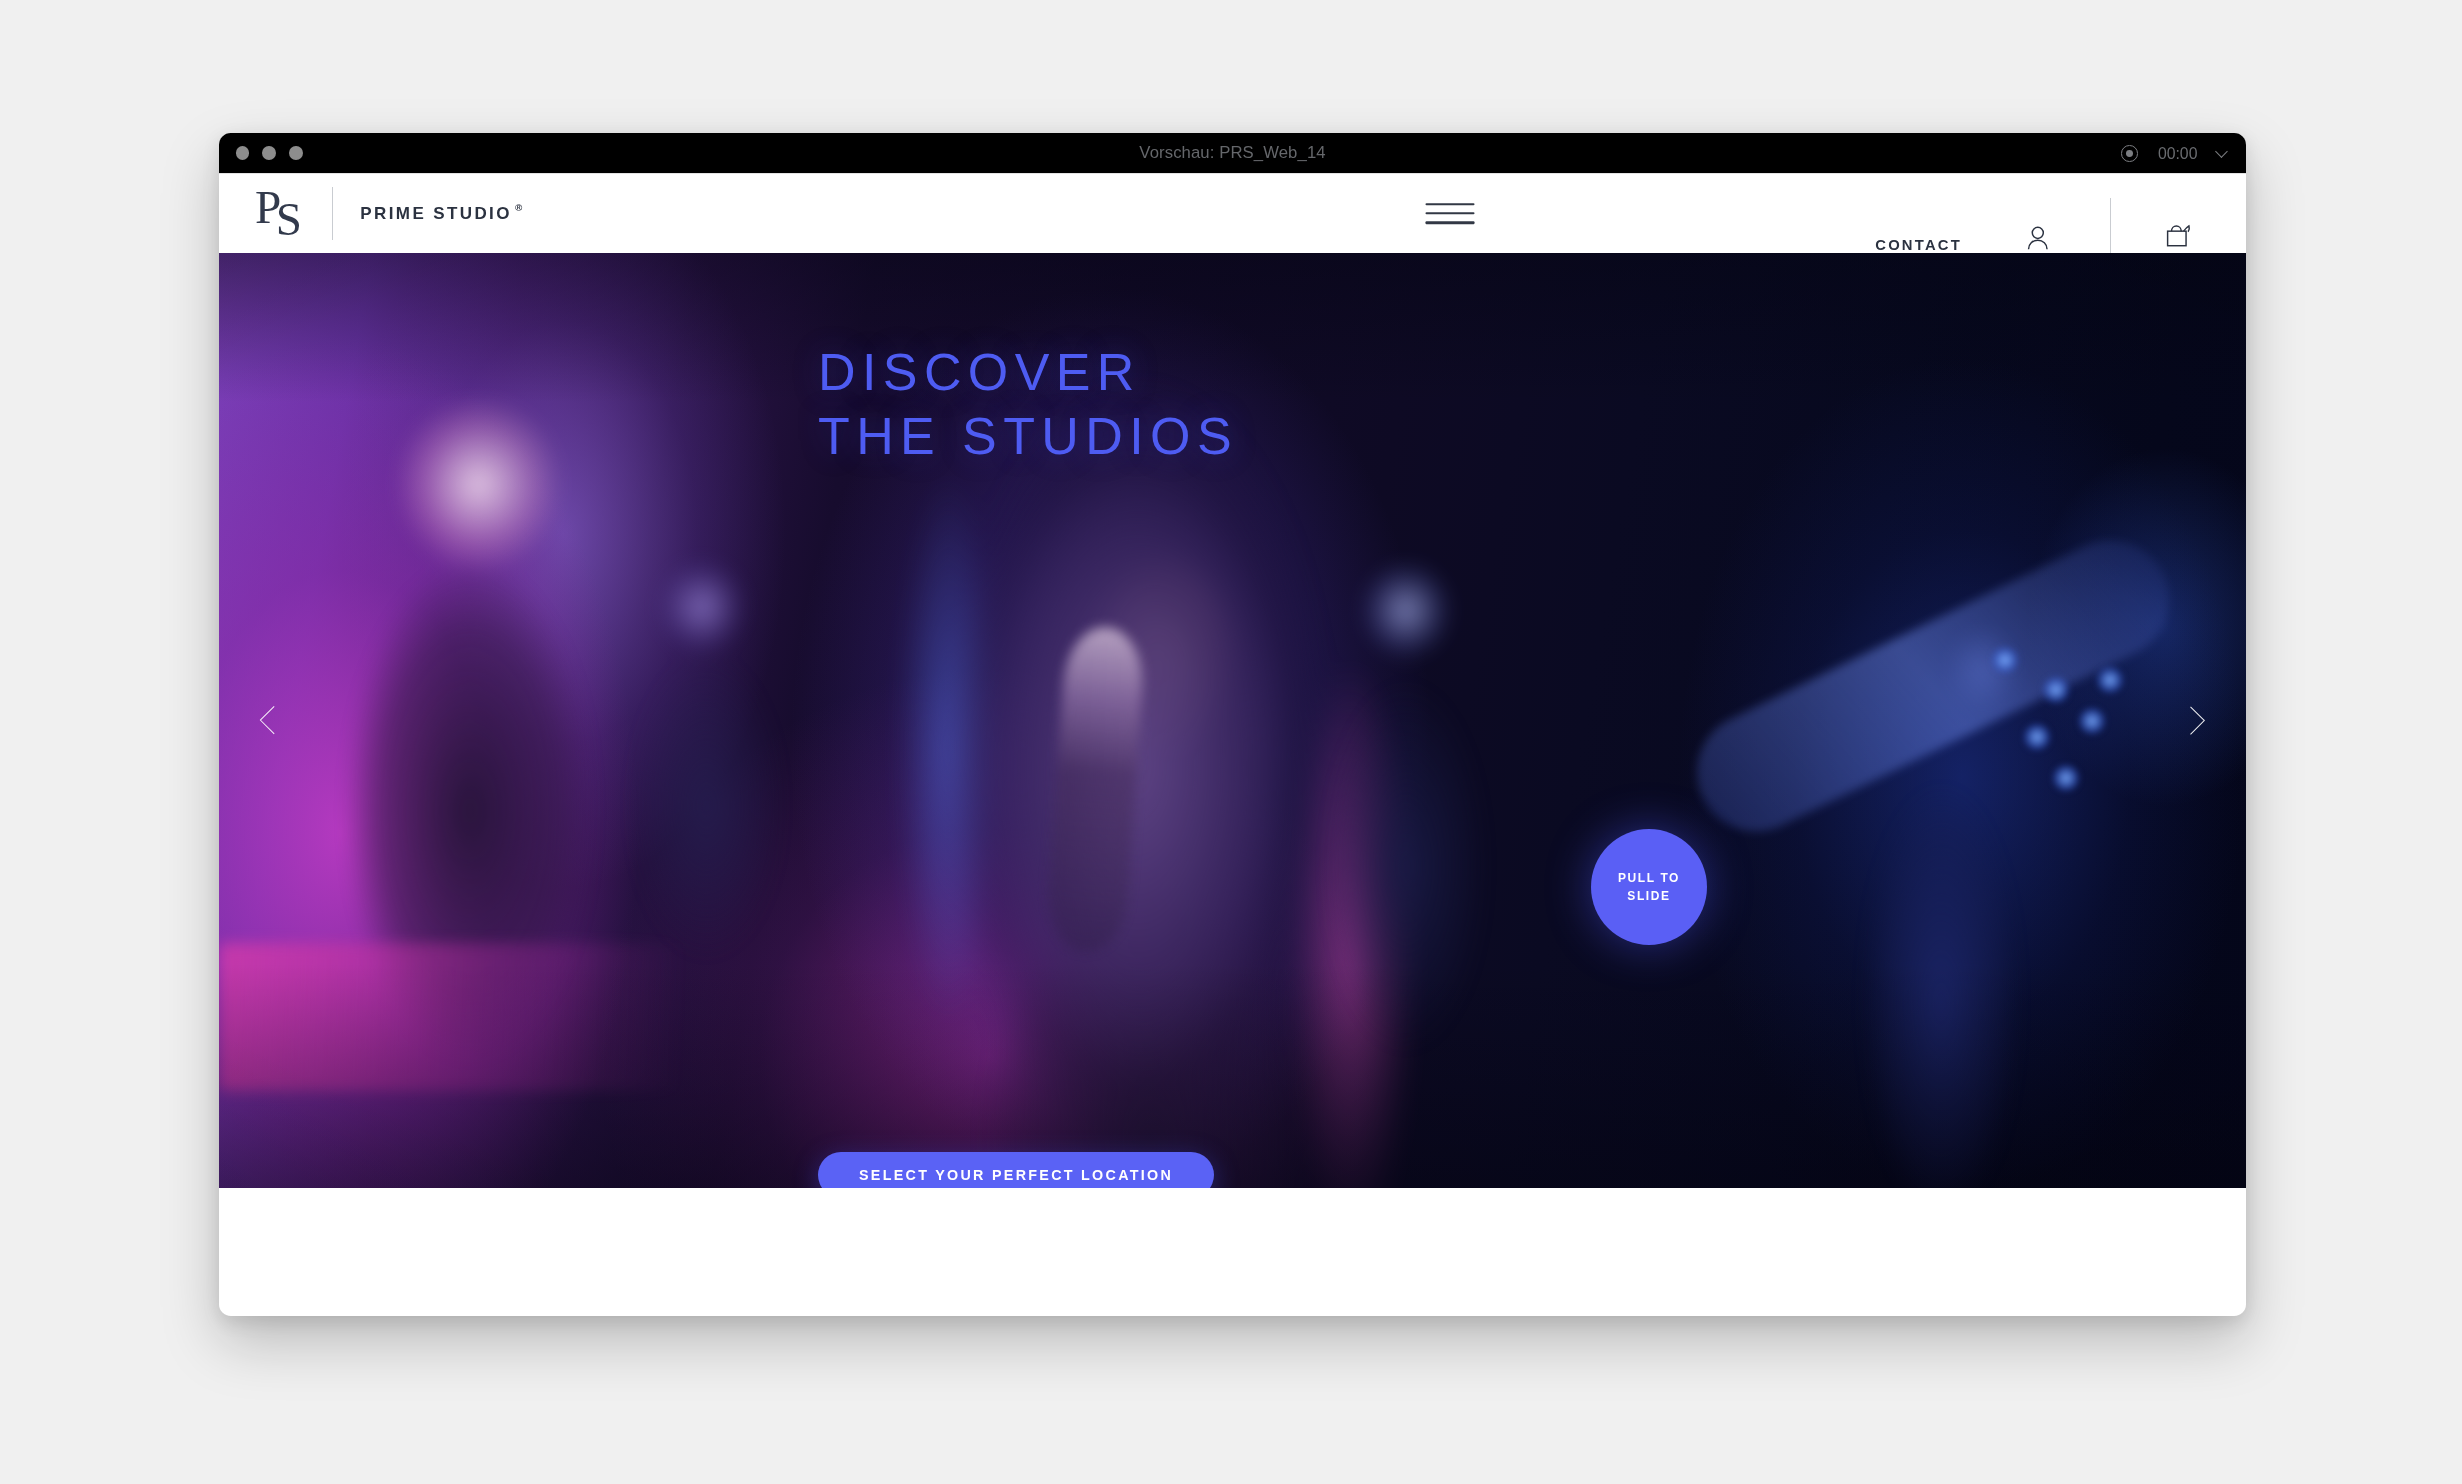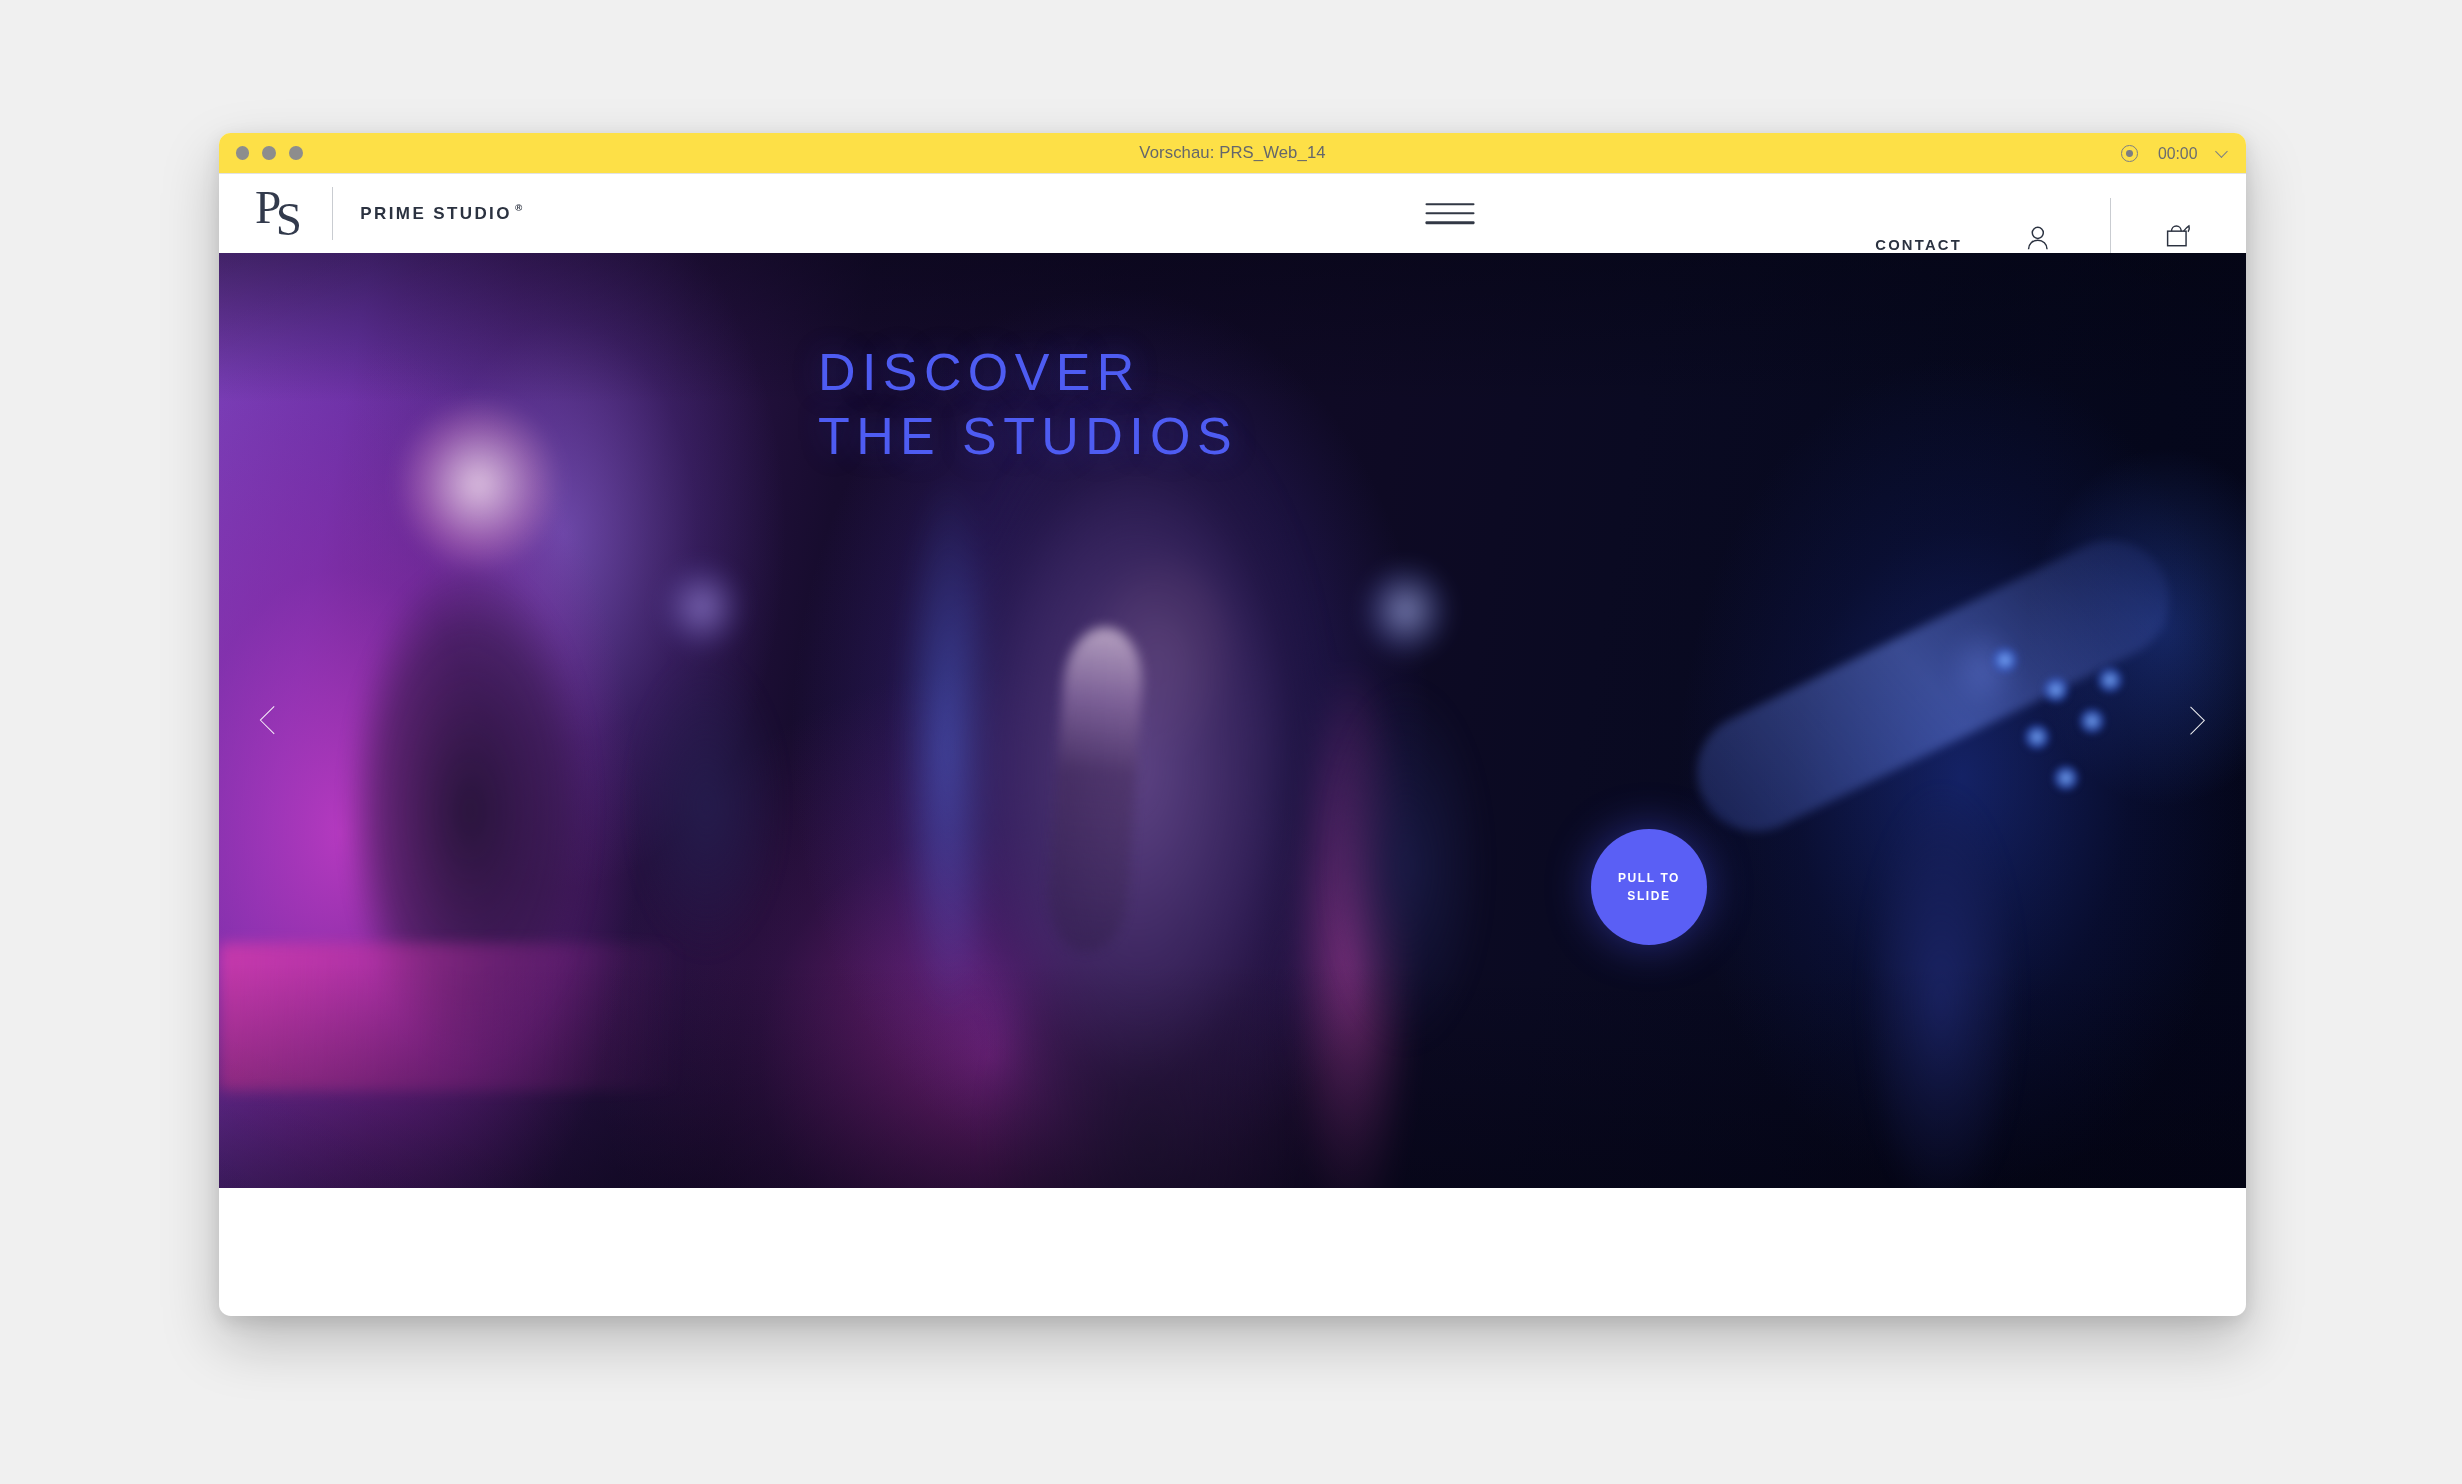--- a/index.html
+++ b/index.html
@@ -16,21 +16,21 @@
     left:219px; top:133px;
     width:2027px; height:1183px;
     border-radius:11.8px;
     background:#ffffff;
     box-shadow:0 25.6px 59px rgba(0,0,0,.22), 0 5.9px 17.7px rgba(0,0,0,.10);
     overflow:hidden;
   }
   #titlebar{
     position:relative;
     height:41px;
-    background:#fde047;
+    background:#000000;
     border-bottom:1px solid #e2e2e2;
     display:flex; align-items:center;
   }
   .traffic{ display:flex; gap:12.8px; margin-left:16.7px; }
   .dot{ width:13.8px; height:13.8px; border-radius:50%; background:#8d8d8d; }
   #window-title{
     position:absolute; left:0; right:0; text-align:center;
     font-size:16.7px; color:#65676b; letter-spacing:0.1px;
   }
   #titlebar-right{
@@ -306,20 +306,21 @@
     <span class="peg" style="left:1824px; top:424px;"></span>
     <span class="peg" style="left:1805px; top:471px;"></span>
     <span class="peg" style="left:1860px; top:455px;"></span>
     <span class="peg" style="left:1878px; top:414px;"></span>
     <span class="peg" style="left:1834px; top:512px;"></span>
     <div class="lay" id="vignette"></div>
 
     <div id="hero-headline">DISCOVER
 THE STUDIOS</div>
 
+    <button id="cta-button">SELECT YOUR PERFECT LOCATION</button>
 
     <div id="pull-to-slide">PULL TO
 SLIDE</div>
 
     <div class="slide-arrow" id="slide-prev">
       <span></span>
     </div>
     <div class="slide-arrow" id="slide-next">
       <span></span>
     </div>

